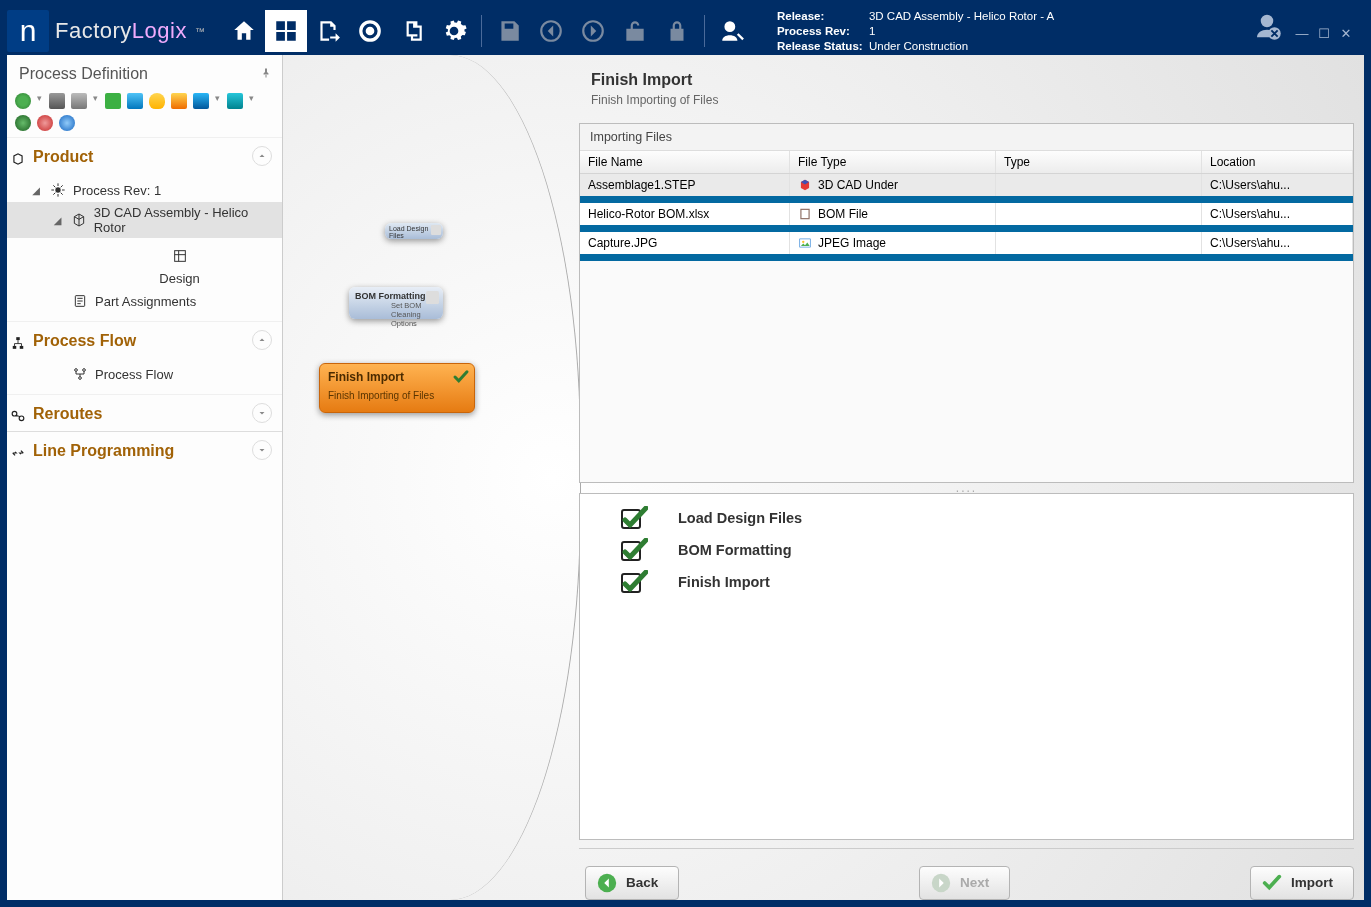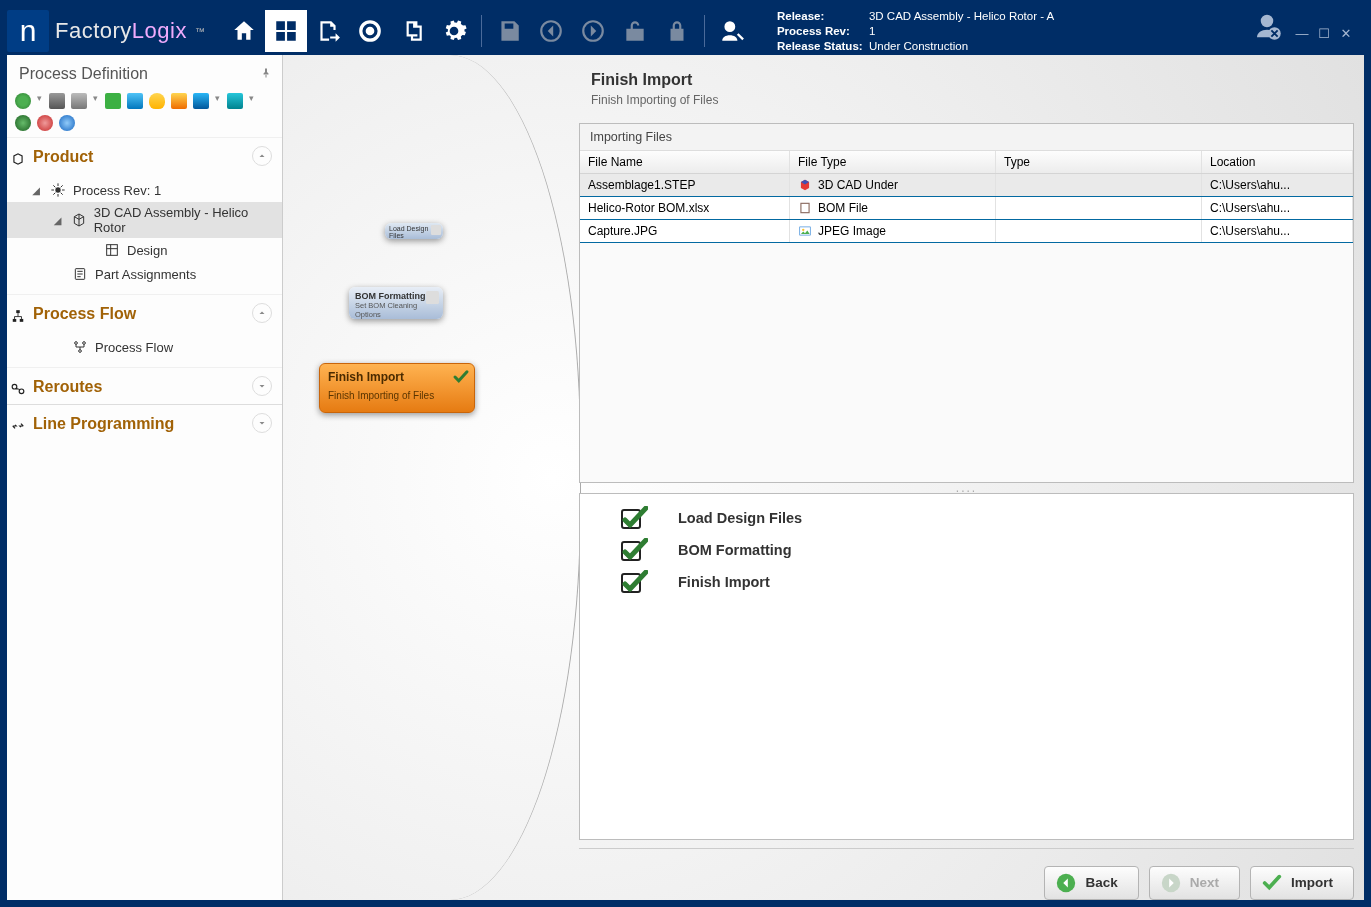--- a/index.html
+++ b/index.html
@@ -32,66 +32,66 @@
   .section-head { display: flex; align-items: flex-end; gap: 8px; padding: 8px 10px 8px 4px; font-size: 16px; font-weight: 600; color: #a16207; border-top: 1px solid #f0f0f0; cursor: pointer; }
   .section-head .chev-btn { margin-left: auto; width: 20px; height: 20px; border: 1px solid #ddd; border-radius: 10px; display: flex; align-items: center; justify-content: center; }
   .section-head .chev-btn svg { width: 12px; height: 12px; fill: #888; }
   .tree { padding: 4px 0 8px 0; }
   .node { display: flex; align-items: center; gap: 6px; padding: 3px 6px 3px 0; cursor: pointer; }
   .node .caret { width: 14px; text-align: center; color: #666; font-size: 10px; }
   .node .nicon { width: 18px; height: 18px; display: inline-flex; align-items: center; justify-content: center; }
   .node .nicon svg { width: 16px; height: 16px; }
   .lvl1 { padding-left: 22px; }
   .lvl2 { padding-left: 44px; }
-  .lvl3 { padding-left: 76px; }
+  .lvl3 { padding-left: 76px; flex-direction: column; }
   .node.selected { background: #e2e2e2; }
   .icon14 { width:14px; height:14px; }
 
   .main-pane { flex: 1; position: relative; background: radial-gradient(circle at 25% 50%, #fff, #e1e1e1); }
   .curve-panel { position: absolute; left: 0; top: 0; bottom: 0; width: 296px; }
   .curve-panel::after { content: ""; position: absolute; right: -2px; top: 0; bottom: 0; width: 130px; border-right: 1px solid #aaa; border-radius: 0 300px 300px 0 / 0 900px 900px 0; pointer-events: none; }
   .wiz-card { position: absolute; border-radius: 6px; box-shadow: 0 2px 6px rgba(0,0,0,0.4); font-size: 10px; padding: 6px 8px; color: #333; cursor: pointer; }
   .wiz-card.sm { width: 58px; height: 16px; padding: 2px 4px; font-size: 7px; background: linear-gradient(#dfe8f2,#a9bdd8); color: #333; }
   .wiz-card.md { width: 94px; height: 32px; padding: 4px 6px; font-size: 9px; background: linear-gradient(#e8eef6,#a9bdd8); }
   .wiz-card.md .t { font-weight: 600; font-size: 9px; }
-  .wiz-card.md .s { font-size: 7.5px; color: #555; }
+  .wiz-card.md .s { font-size: 7.5px; color: #555; margin-left: 36px; }
   .wiz-card.sel { width: 156px; height: 50px; background: linear-gradient(#ffb351,#e67b12); border: 1px solid #c9650a; }
   .wiz-card.sel .t { font-weight: 600; font-size: 12px; color: #4a2b00; }
   .wiz-card.sel .s { font-size: 10px; color: #5a3500; margin-top: 6px; }
   .wiz-card .chk { position: absolute; right: 4px; top: 4px; width: 18px; height: 18px; }
   .wiz-card.sm .chk { width: 10px; height: 10px; right: 2px; top: 2px; }
   .wiz-card.md .chk { width: 13px; height: 13px; }
 
   .detail-pane { position: absolute; left: 296px; right: 10px; top: 4px; bottom: 60px; display: flex; flex-direction: column; }
   .detail-header { padding: 12px 12px 10px; }
   .detail-header .h1 { font-size: 16px; font-weight: 600; color: #333; }
   .detail-header .h2 { font-size: 12px; color: #666; margin-top: 4px; }
   .grid-box { margin-top: 6px; border: 1px solid #bcbcbc; flex: 1.1; background: #fafafa; display: flex; flex-direction: column; overflow: hidden; }
   .grid-title { padding: 6px 10px; font-size: 12.5px; color: #444; border-bottom: 1px solid #ddd; background: #f3f3f3; }
   .grid-head, .grid-row { display: flex; font-size: 12px; }
   .grid-head { background: linear-gradient(#fdfdfd,#ececec); border-bottom: 1px solid #d4d4d4; }
   .cell { padding: 4px 8px; border-right: 1px solid #e2e2e2; overflow: hidden; white-space: nowrap; text-overflow: ellipsis; }
   .c-name { flex: 0 0 210px; }
   .c-ftype { flex: 0 0 206px; display:flex; align-items:center; gap:6px; }
   .c-type { flex: 0 0 206px; }
   .c-loc { flex: 1; }
-  .grid-row { border-bottom: 1px solid #0369a1; background: #fff; }
+  .grid-row { border-bottom: 7px solid #0369a1; background: #fff; }
   .grid-row.sel { background: #eaeaea; }
   .ft-icon { width: 14px; height: 14px; display: inline-block; }
 
   .splitter { height: 10px; position: relative; }
   .splitter::after { content: "...."; position: absolute; left: 50%; top: -2px; transform: translateX(-50%); letter-spacing: 2px; color: #aaa; font-size: 12px; }
   .completed-box { border: 1px solid #bcbcbc; flex: 1; background: #fff; padding: 8px 12px 12px; }
   .completed-box .ct { font-size: 12.5px; color: #444; margin-bottom: 14px; }
   .co-row { display: flex; align-items: center; gap: 30px; padding: 4px 0 4px 28px; }
   .co-chk { width: 28px; height: 24px; position: relative; }
   .co-chk svg { width: 28px; height: 24px; }
   .co-label { font-size: 14.5px; font-weight: 600; color: #333; }
 
-  .btn-bar { position: absolute; left: 296px; right: 10px; bottom: 8px; height: 44px; display: flex; gap: 10px; align-items: center; justify-content: flex-end; border-top: 1px solid #ccc; padding-top: 24px; padding-left: 6px; }
+  .btn-bar { position: absolute; left: 296px; right: 10px; bottom: 8px; height: 44px; display: flex; gap: 10px; align-items: center; justify-content: space-between; border-top: 1px solid #ccc; padding-top: 24px; padding-left: 6px; }
   .btn { height: 34px; padding: 0 20px 0 10px; display: flex; align-items: center; gap: 8px; border: 1px solid #b4b4b4; border-radius: 4px; background: linear-gradient(#fdfdfd,#e2e2e2); font-size: 13.5px; font-weight: 600; color: #333; cursor: pointer; }
   .btn.disabled { color: #aaa; cursor: default; }
   .btn svg { width: 22px; height: 22px; }
 </style>
 </head>
 <body>
 
 <div class="app-frame">
 
   <div class="titlebar">

